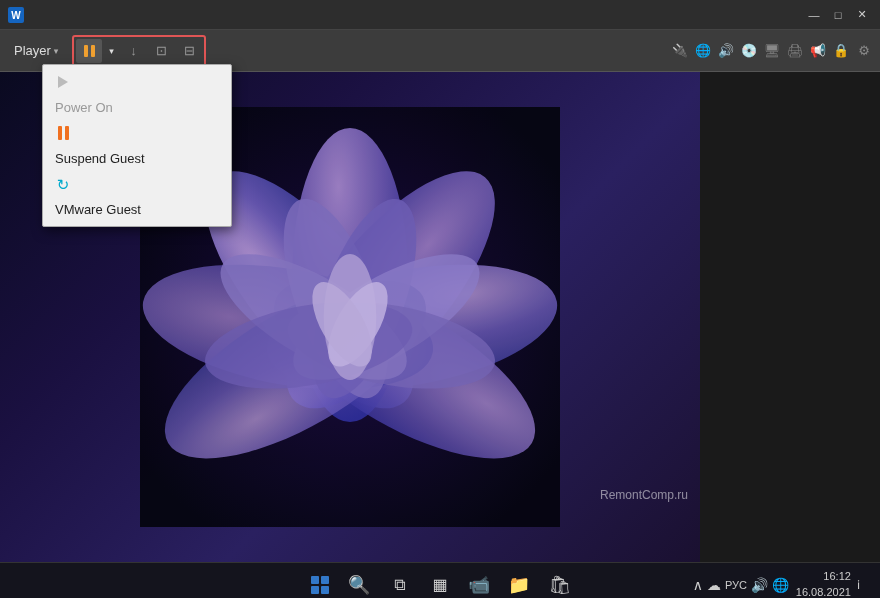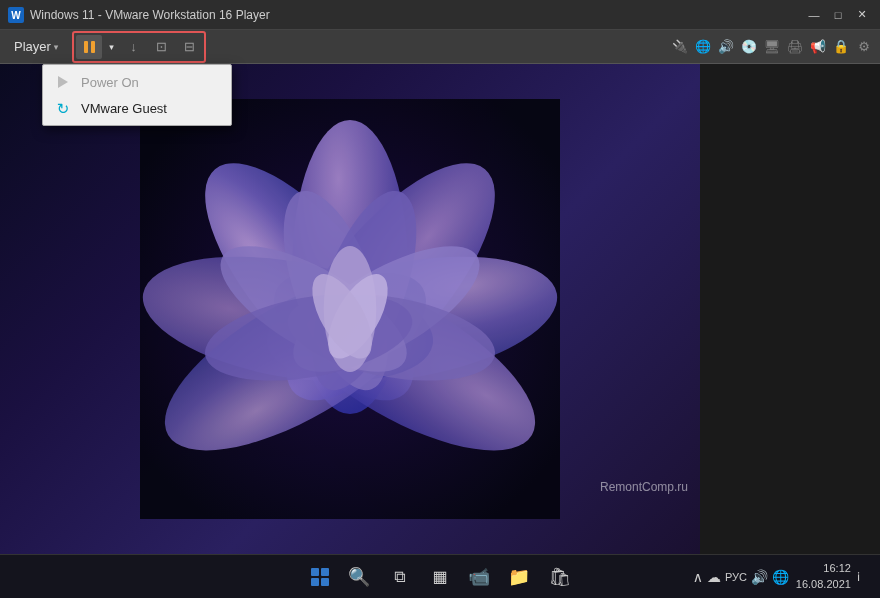--- a/index.html
+++ b/index.html
@@ -47,21 +47,21 @@
       color: #ccc;
       font-size: 11px;
       cursor: pointer;
       display: flex;
       align-items: center;
       justify-content: center;
     }
 
     
     .menu-bar {
-      height: 34px;
+      height: 42px;
       background: #3c3c3c;
       display: flex;
       align-items: center;
       padding: 2px 6px;
       gap: 2px;
       border-bottom: 1px solid #555;
       position: relative;
     }
     .menu-player {
       display: flex;
@@ -162,26 +162,26 @@
       width: 190px;
       background: #f0f0f0;
       border: 1px solid #aaa;
       border-radius: 2px;
       box-shadow: 2px 4px 12px rgba(0,0,0,0.5);
       z-index: 100;
       padding: 4px 0;
     }
     .menu-item {
       display: flex;
-      align-items: center;
       padding: 5px 12px;
       cursor: pointer;
       font-size: 13px;
       color: #222;
       gap: 10px;
+      flex-direction: column;
     }
     .menu-item.disabled {
       color: #999;
       cursor: default;
     }
     .menu-item-icon {
       width: 16px;
       height: 16px;
       display: flex;
       align-items: center;
@@ -321,21 +321,20 @@
 </head>
 <body>
 
 <div class="title-bar">
   <div class="title-bar-left">
 
     <svg class="title-bar-icon" viewBox="0 0 16 16">
       <rect width="16" height="16" rx="2" fill="#1565c0"></rect>
       <text x="8" y="12" text-anchor="middle" font-size="10" fill="white" font-weight="bold">W</text>
     </svg>
-    <span class="title-bar-text">Windows 11 - VMware Workstation 16 Player</span>
   </div>
   <div class="title-bar-controls">
     <button class="title-btn">—</button>
     <button class="title-btn">□</button>
     <button class="title-btn close">✕</button>
   </div>
 </div>
 
 <div class="menu-bar">
   <div class="menu-player">
@@ -377,20 +376,29 @@
     <button class="tb-right-icon gray">🔒</button>
     <button class="tb-right-icon gray">⚙</button>
   </div>
 
   <div class="dropdown-menu">
     <div class="menu-item disabled">
       <div class="menu-item-icon">
         <div class="power-on-arrow"></div>
       </div>
       <span>Power On</span>
+    </div>
+    <div class="menu-item">
+      <div class="menu-item-icon">
+        <div class="suspend-icon">
+          <div class="suspend-bar"></div>
+          <div class="suspend-bar"></div>
+        </div>
+      </div>
+      <span>Suspend Guest</span>
     </div>
     <div class="menu-item">
       <div class="menu-item-icon">
         <span class="restart-icon">↻</span>
       </div>
       <span>VMware Guest</span>
     </div>
   </div>
 </div>
 

